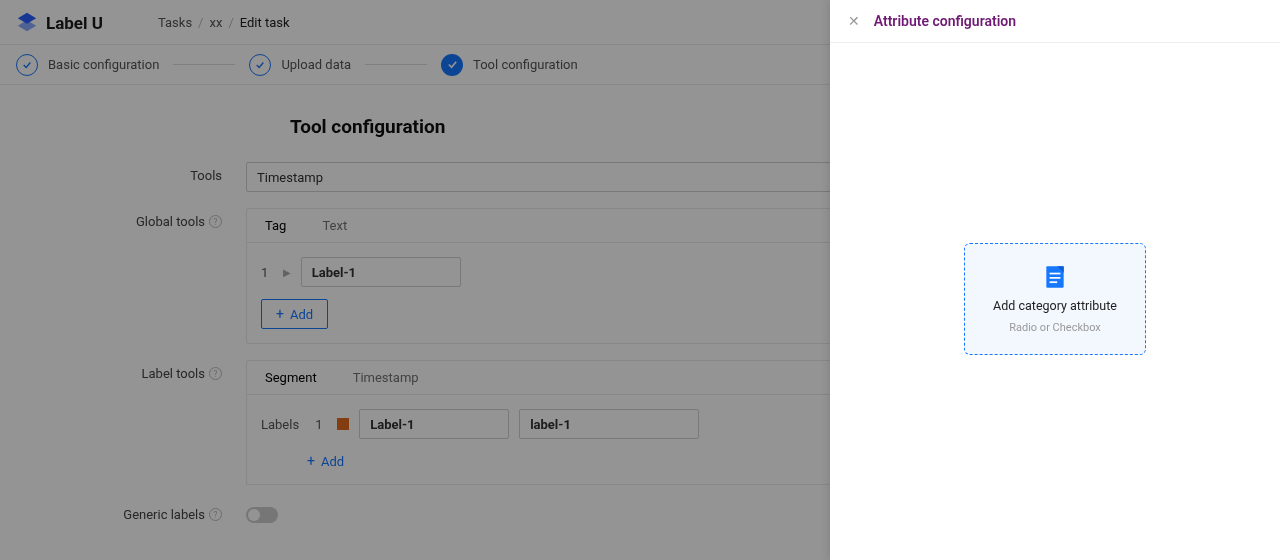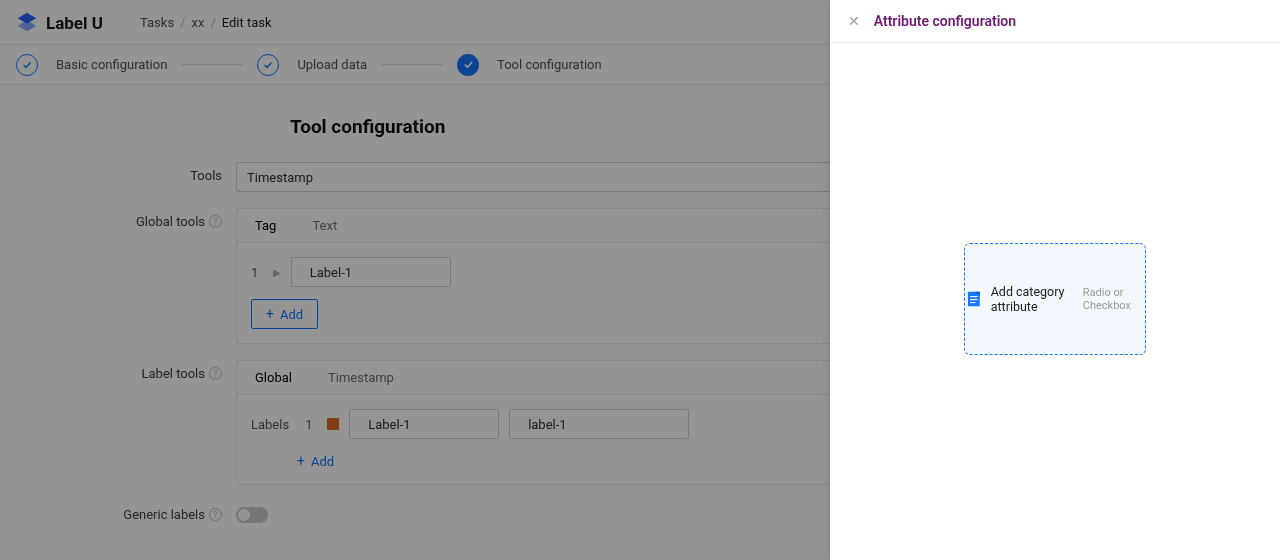--- a/index.html
+++ b/index.html
@@ -5,74 +5,74 @@
   * { box-sizing: border-box; margin: 0; padding: 0; font-family: -apple-system, BlinkMacSystemFont, "Segoe UI", Roboto, sans-serif; }
   body { width: 1280px; height: 560px; overflow: hidden; position: relative; background: #fff; }
   
   .main-app { width: 1280px; height: 560px; }
   
   
   .header { height: 45px; display: flex; align-items: center; padding: 0 16px; border-bottom: 1px solid #e8e8e8; }
   .logo { display: flex; align-items: flex-end; gap: 8px; }
   .logo-icon { width: 22px; height: 22px; }
   .logo-text { font-weight: 700; font-size: 17px; color: #1a1a1a; }
-  .breadcrumb { margin-left: 37px; font-size: 13px; color: #555; display: flex; align-items: center; gap: 6px; }
+  .breadcrumb { margin-left: 55px; font-size: 13px; color: #555; display: flex; align-items: center; gap: 6px; }
   .breadcrumb .sep { color: #bbb; }
   .breadcrumb .current { color: #222; }
   
   
   .steps { height: 40px; display: flex; align-items: center; padding: 0 16px; border-bottom: 1px solid #e8e8e8; gap: 0; }
-  .step { display: flex; align-items: center; gap: 18px; font-size: 13px; text-align: right; }
+  .step { display: flex; align-items: center; gap: 10px; font-size: 13px; text-align: right; }
   .step-icon { width: 22px; height: 22px; border-radius: 50%; display: flex; align-items: center; justify-content: center; }
   .step-icon.done { border: 1px solid #1677ff; background: #fff; }
   .step-icon.done svg { width: 10px; height: 10px; }
   .step-icon.active { background: #1677ff; }
   .step-icon.active svg { width: 11px; height: 11px; }
   .step-label { color: #555; }
   .step-line { width: 62px; height: 1px; background: #ddd; margin: 0 14px; }
   
   
   .content { padding: 30px 60px; }
   .section-title { font-size: 19px; font-weight: 700; color: #111; margin-left: 230px; margin-bottom: 24px; }
   .form-row { display: flex; align-items: flex-start; margin-bottom: 16px; }
   .form-label { width: 176px; text-align: right; padding-right: 14px; font-size: 13px; color: #444; padding-top: 6px; display: flex; justify-content: flex-end; align-items: center; gap: 4px; }
   .help-icon { width: 13px; height: 13px; border: 1px solid #bbb; border-radius: 50%; display: inline-flex; align-items: center; justify-content: center; font-size: 9px; color: #bbb; }
-  .form-control { flex: 1; max-width: 780px; }
+  .form-control { flex: 1; max-width: 780px; margin-left: 10px; }
   .select-box { height: 30px; border: 1px solid #d0d0d0; border-radius: 2px; padding: 0 10px; display: flex; align-items: center; font-size: 13px; color: #333; background: #fff; }
   
   .tabs { border: 1px solid #e8e8e8; border-radius: 2px; }
   .tab-header { display: flex; border-bottom: 1px solid #e8e8e8; }
   .tab { padding: 9px 18px; font-size: 13px; color: #737373; cursor: pointer; }
   .tab.active { color: #000000; }
   .tab-body { padding: 14px; }
   
   .tag-row { display: flex; align-items: center; gap: 10px; margin-bottom: 12px; }
   .tag-idx { font-size: 13px; color: #555; width: 12px; }
   .expand-caret { font-size: 10px; color: #aaa; }
-  .input-txt { height: 30px; border: 1px solid #d0d0d0; border-radius: 2px; padding: 0 18px; font-size: 13px; color: #333; background: #fff; }
+  .input-txt { height: 30px; border: 1px solid #d0d0d0; border-radius: 2px; padding: 0 10px; font-size: 13px; color: #333; background: #fff; font-weight: bold; }
   .input-txt.w160 { width: 160px; }
   .input-txt.w150 { width: 150px; }
   .input-txt.w180 { width: 180px; }
   .add-btn { height: 30px; padding: 0 14px; border: 1px solid #1677ff; background: #fff; color: #1677ff; border-radius: 2px; font-size: 13px; display: inline-flex; align-items: center; gap: 6px; cursor: pointer; }
   .add-link { color: #1677ff; font-size: 13px; display: inline-flex; align-items: center; gap: 6px; cursor: pointer; margin-left: 30px; }
   .plus { font-size: 14px; }
   .color-swatch { width: 12px; height: 12px; background: #e06a1c; display: inline-block; }
   .labels-label { font-size: 13px; color: #555; }
   
   .toggle { width: 32px; height: 16px; background: #ccc; border-radius: 10px; position: relative; display: inline-block; }
   .toggle::after { content: ""; position: absolute; width: 12px; height: 12px; background: #fff; border-radius: 50%; top: 2px; left: 2px; }
   
   
   .overlay { position: absolute; inset: 0; background: rgba(0,0,0,0.42); }
   .drawer { position: absolute; top: 0; right: 0; width: 450px; height: 560px; background: #fff; box-shadow: -2px 0 8px rgba(0,0,0,0.1); }
   .drawer-header { height: 43px; display: flex; align-items: center; padding: 0 18px; border-bottom: 1px solid #eee; gap: 14px; }
   .close-x { font-size: 14px; color: #999; cursor: pointer; }
   .drawer-title { font-size: 14px; font-weight: 600; color: #701a75; }
   .drawer-body { padding: 200px 30px 0; display: flex; gap: 18px; justify-content: center; }
-  .card { width: 182px; height: 112px; border-radius: 6px; display: flex; align-items: center; justify-content: center; gap: 8px; cursor: pointer; }
+  .card { width: 182px; height: 112px; border-radius: 6px; display: flex; flex-direction: column; align-items: center; justify-content: center; gap: 8px; cursor: pointer; }
   .card.selected { border: 1px dashed #1677ff; background: #f3f8ff; }
   .card.normal { border: 1px solid #eaeaea; background: #fafbfc; }
   .card-icon { width: 26px; height: 26px; }
   .card-title { font-size: 12.5px; color: #222; }
   .card-sub { font-size: 11px; color: #999; }
 </style>
 </head>
 <body>
 
 <div class="main-app">
@@ -161,21 +161,21 @@
     </div>
 
     <div class="form-row">
       <div class="form-label">
         <span>Label tools</span>
         <span class="help-icon">?</span>
       </div>
       <div class="form-control">
         <div class="tabs">
           <div class="tab-header">
-            <div class="tab active">Global</div>
+            <div class="tab active">Segment</div>
             <div class="tab">Timestamp</div>
           </div>
           <div class="tab-body">
             <div class="tag-row">
               <span class="labels-label">Labels</span>
               <span class="tag-idx" style="margin-left:6px">1</span>
               <span class="color-swatch"></span>
               <input class="input-txt w150" value="Label-1" style="">
               <input class="input-txt w180" value="label-1" style="">
             </div>

